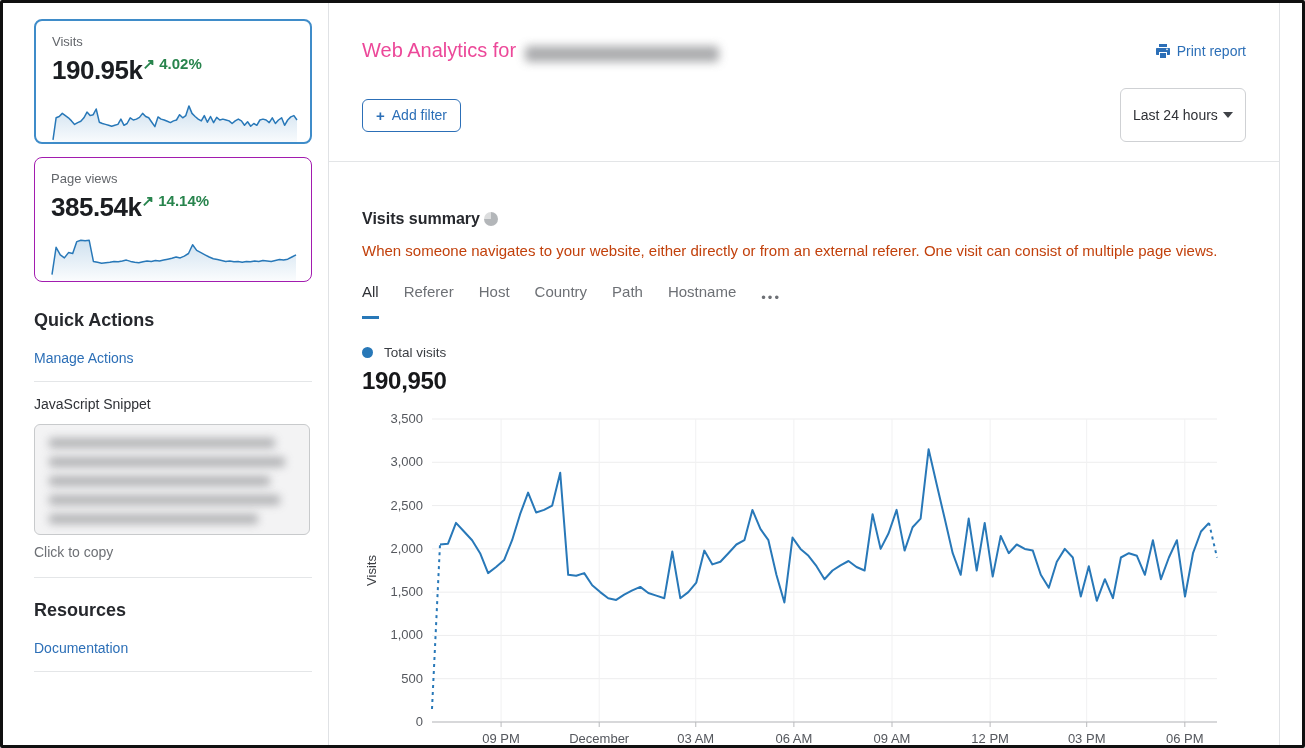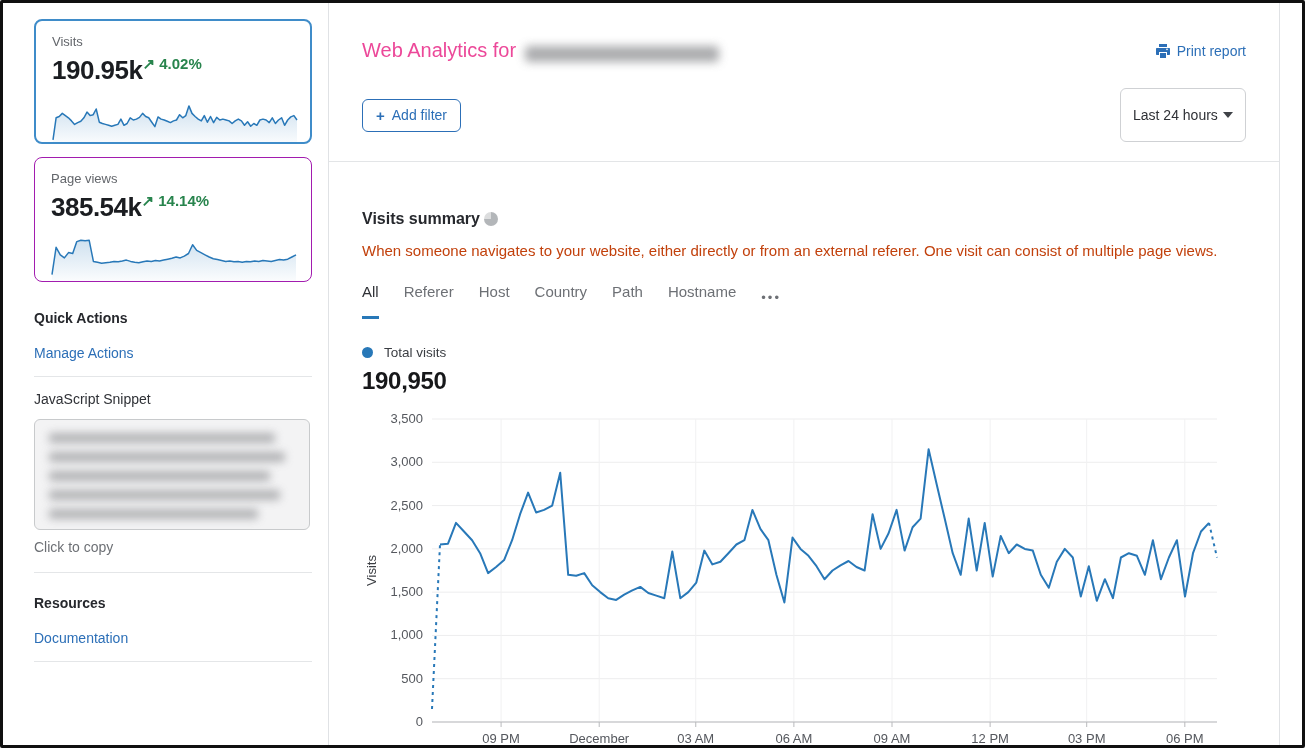--- a/index.html
+++ b/index.html
@@ -10,21 +10,21 @@
   .sidebar { position:absolute; left:31px; top:16px; width:278px; }
   .metric-card { border-radius:8px; padding:13px 16px 0 16px; background:#fff; margin-bottom:13px; height:125px; overflow:hidden; cursor:pointer; }
   .metric-card.selected { border:2px solid #3f8cc9; }
   .metric-card.plain { border:1px solid #a21caf; }
   .metric-label { font-size:13px; color:#63666b; margin-bottom:6px; }
   .metric-row { display:flex; align-items:flex-start; }
   .metric-value { font-size:26px; font-weight:700; color:#1b1d21; letter-spacing:-0.5px; }
   .metric-delta { font-size:15px; font-weight:600; color:#28844d; }
   .sparkline { display:block; margin-top:4px; }
 
-  .side-section-title { font-size:14px; font-weight:700; color:#26282d; margin:28px 0 18px 0; }
+  .side-section-title { font-size:18px; font-weight:700; color:#26282d; margin:28px 0 18px 0; }
   .side-link { font-size:14px; color:#2c6fb7; text-decoration:none; display:inline-block; cursor:pointer; }
   .side-divider { border:none; border-top:1px solid #e4e6e8; margin:14px 0; }
   .snippet-label { font-size:14px; color:#2f3136; margin:2px 0 12px 0; }
   .code-box { width:276px; height:111px; background:#f3f3f4; border:1px solid #c8cacc; border-radius:6px; padding:13px 14px; cursor:pointer; overflow:hidden; }
   .blur-line { height:10px; border-radius:3px; background:#9c9da0; filter:blur(4px); opacity:.75; margin-bottom:9px; }
   .copy-hint { font-size:14px; color:#6d7075; margin-top:9px; }
 
   
   .main { position:absolute; left:325px; top:0; width:952px; height:748px; border-left:1px solid #e0e2e5; border-right:1px solid #e0e2e5; }
   .main-pad { padding:0 33px; }

